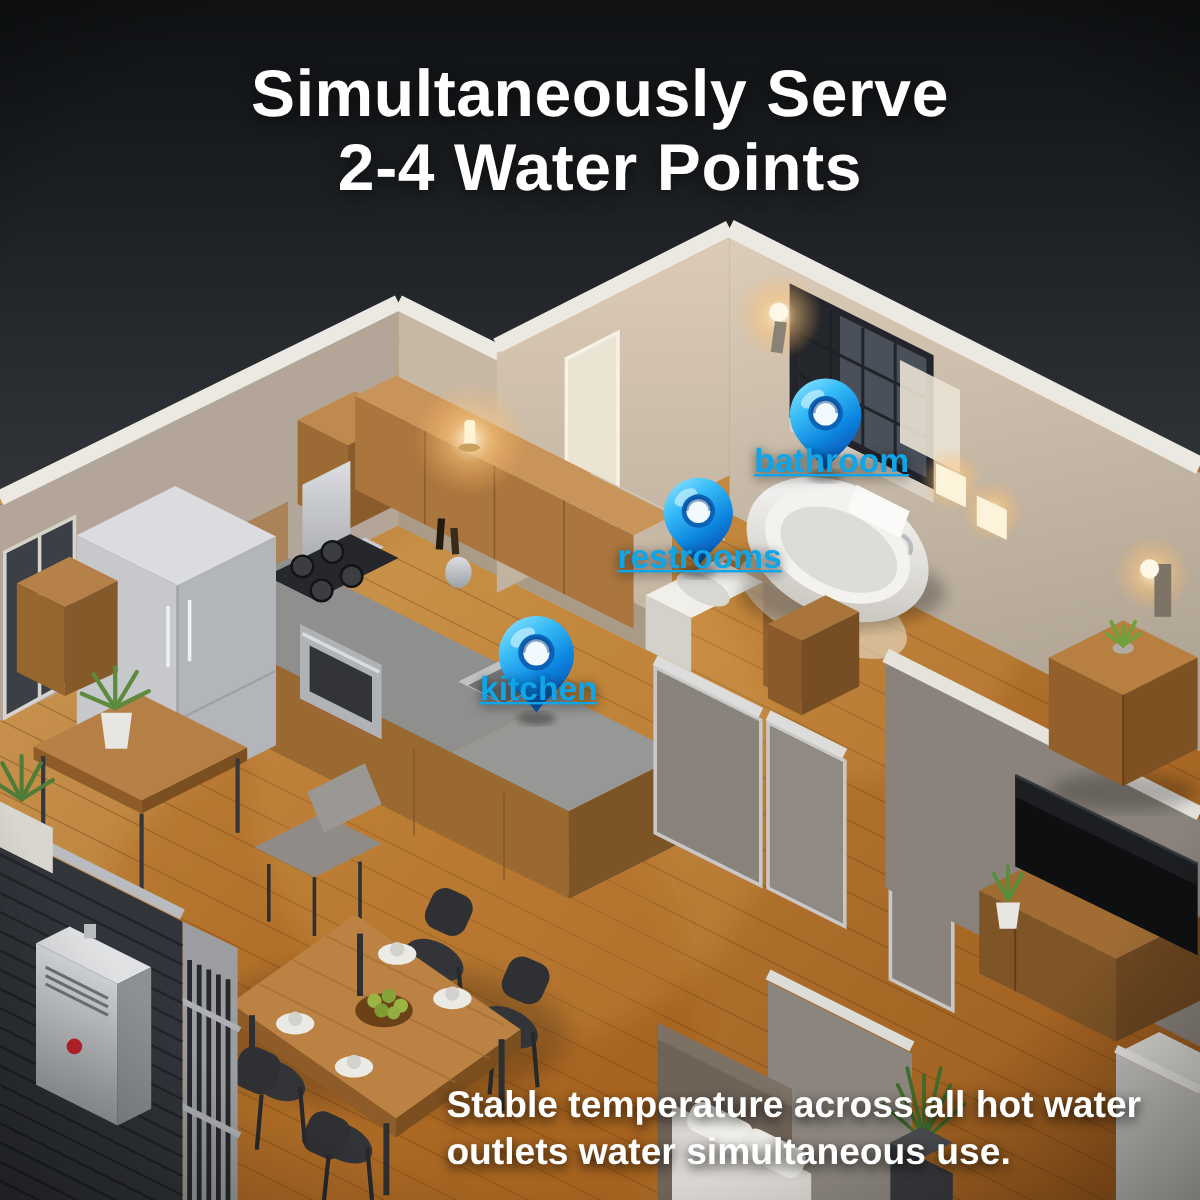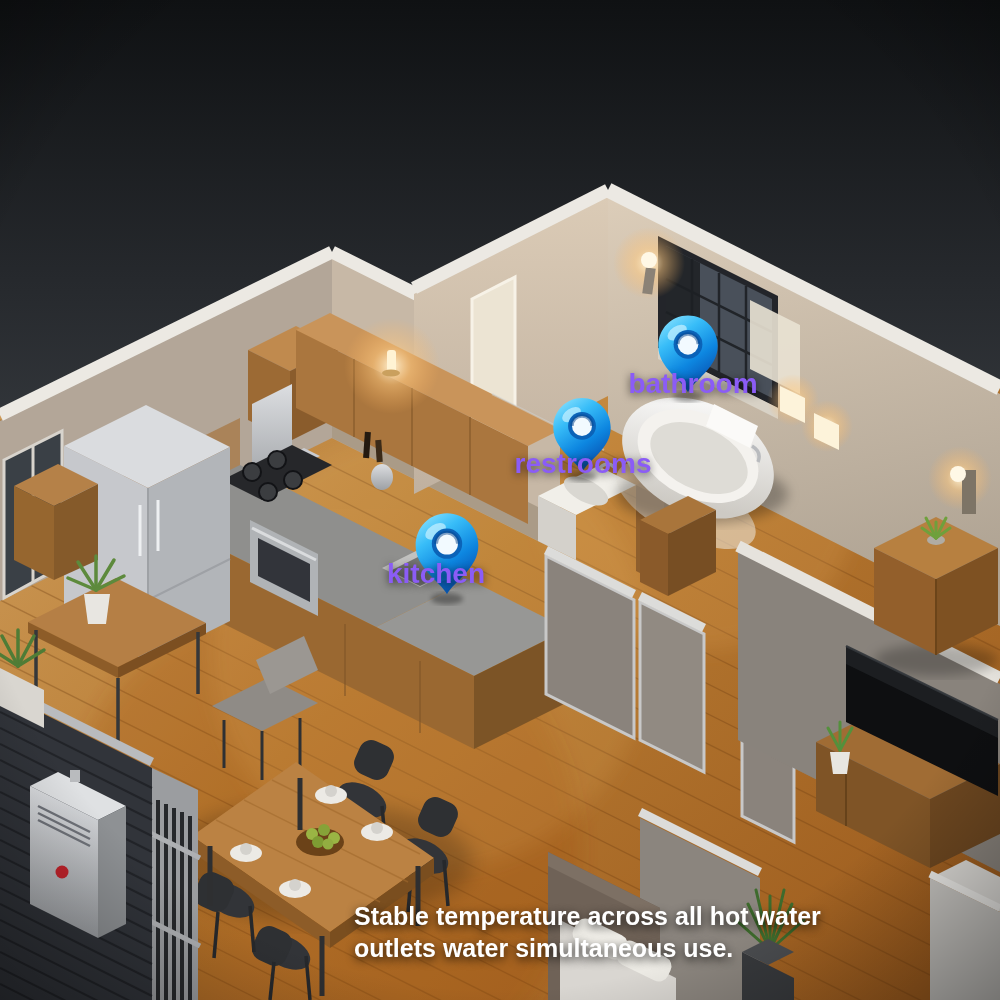--- a/index.html
+++ b/index.html
@@ -2,25 +2,25 @@
 <html><head>
 <meta charset="utf-8">
 <style>
   html,body{margin:0;padding:0;background:#0b0d0f;}
   .stage{position:relative;width:1000px;height:1000px;margin:0 auto;overflow:hidden;
          font-family:"Liberation Sans", sans-serif;}
   .stage svg{position:absolute;left:0;top:0;}
   .headline{position:absolute;top:48px;left:0;right:0;text-align:center;color:#fff;
             font-weight:800;font-size:55px;line-height:1.1;letter-spacing:0.5px;
             text-shadow:0 3px 14px rgba(0,0,0,.6);}
-  .caption{position:absolute;left:354px;top:901px;color:#fff;font-weight:800;
-           font-size:25px;line-height:1.27;text-shadow:0 3px 10px rgba(0,0,0,.8);}
-  .pin-label{position:absolute;transform:translateX(-50%);color:#8b5cf6;font-weight:700;
-             font-size:28px;white-space:nowrap;text-shadow:0 2px 9px rgba(0,0,0,.65);}
-  .lbl-kitchen{left:436px;top:558px;}
+  .caption{position:absolute;left:372px;top:901px;color:#fff;font-weight:800;
+           font-size:31px;line-height:1.27;text-shadow:0 3px 10px rgba(0,0,0,.8);}
+  .pin-label{position:absolute;transform:translateX(-50%);color:#0ea5e9;font-weight:700;
+             font-size:28px;white-space:nowrap;text-shadow:0 2px 9px rgba(0,0,0,.65);text-decoration:underline;}
+  .lbl-kitchen{left:449px;top:558px;}
   .lbl-restrooms{left:583px;top:448px;text-align:right;}
   .lbl-bathroom{left:693px;top:368px;}
 </style>
 </head>
 <body>
 
 <div class="stage">
 
 <svg width="1000" height="1000" viewBox="0 0 1000 1000">
   <defs>
@@ -535,20 +535,24 @@
         </g>
     <g transform="translate(582,472) scale(0.87)">
           <use href="#pin-shape"></use>
         </g>
     <g transform="translate(688,392) scale(0.9)">
           <use href="#pin-shape"></use>
         </g>
   </g>
 </svg>
 
+<div class="headline">
+  <div>Simultaneously Serve</div>
+  <div>2-4 Water Points</div>
+</div>
 
 <div class="pin-label lbl-kitchen">kitchen</div>
 <div class="pin-label lbl-restrooms">restrooms</div>
 <div class="pin-label lbl-bathroom">bathroom</div>
 
 <div class="caption">
   <div>Stable temperature across all hot water</div>
   <div>outlets water simultaneous use.</div>
 </div>
 

